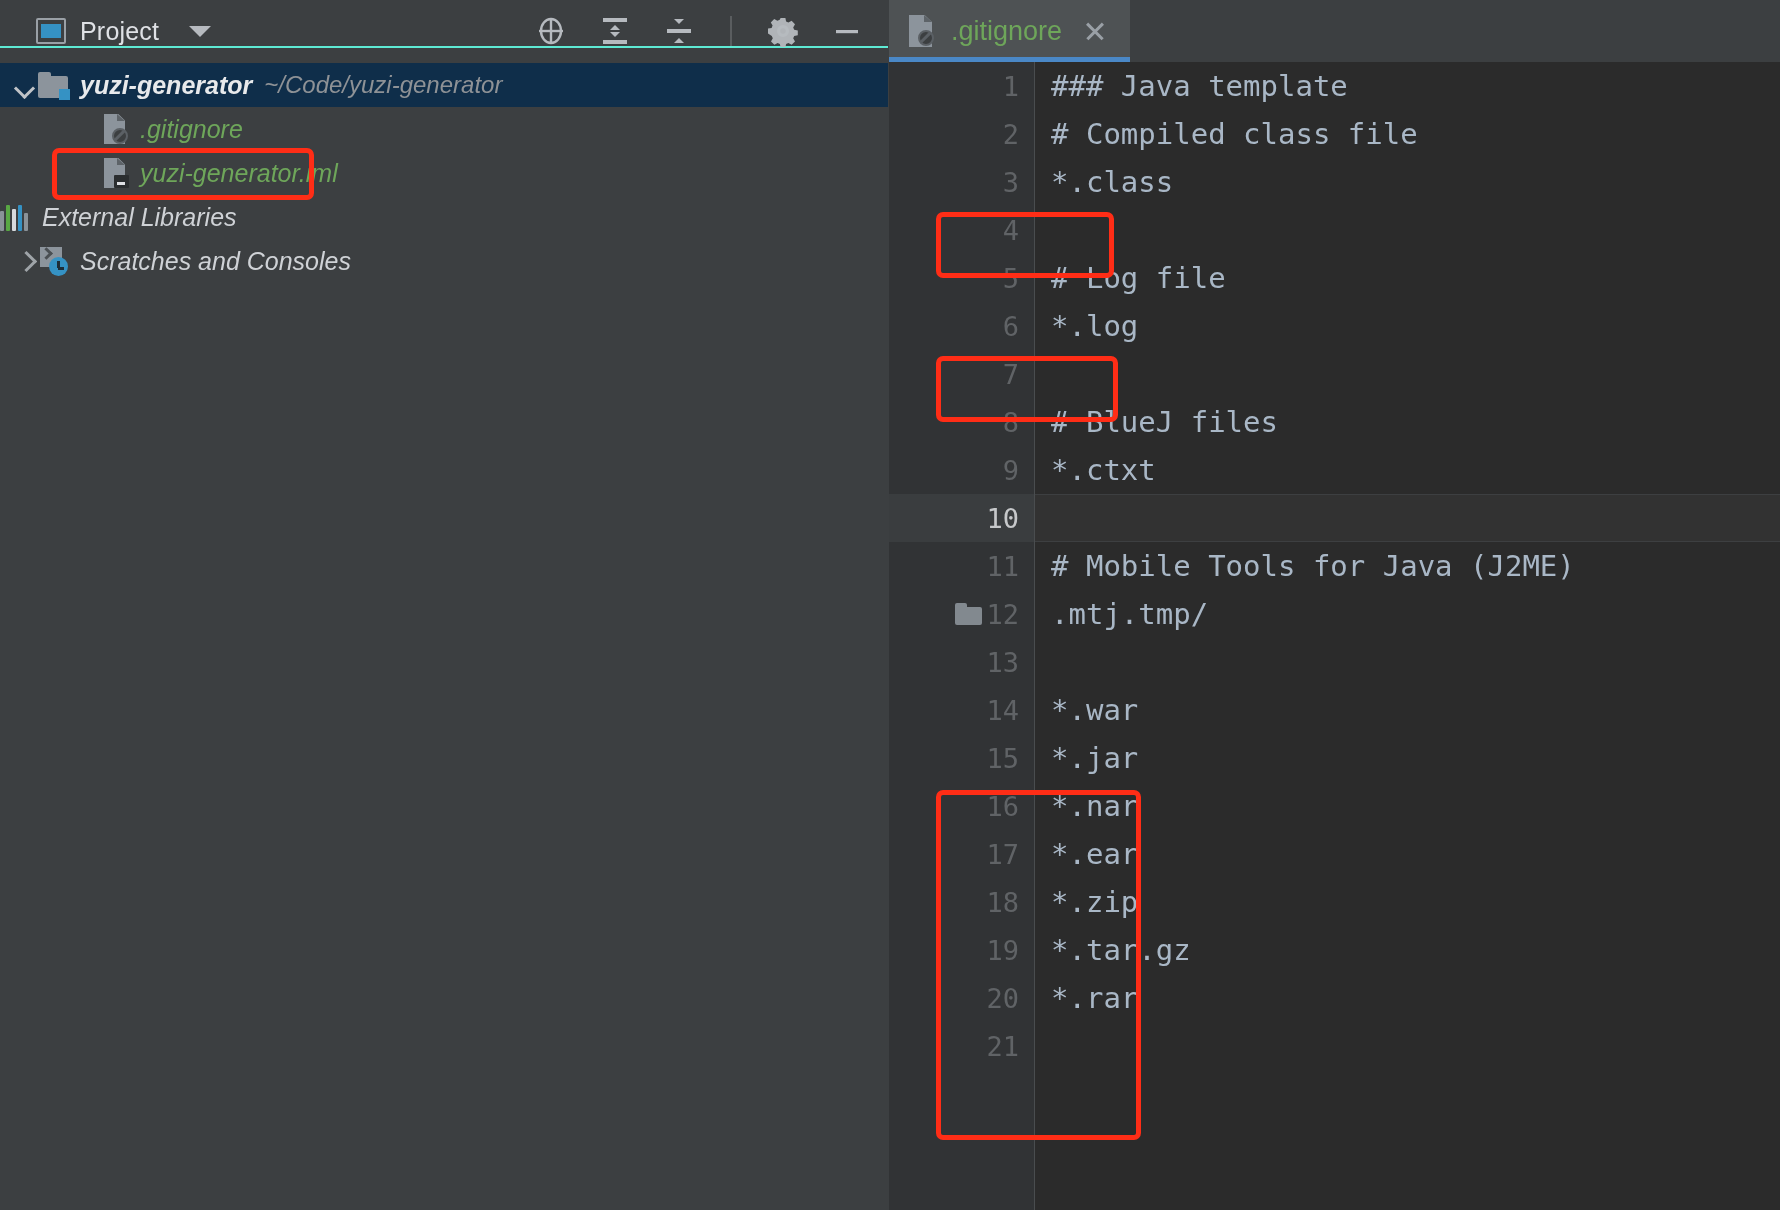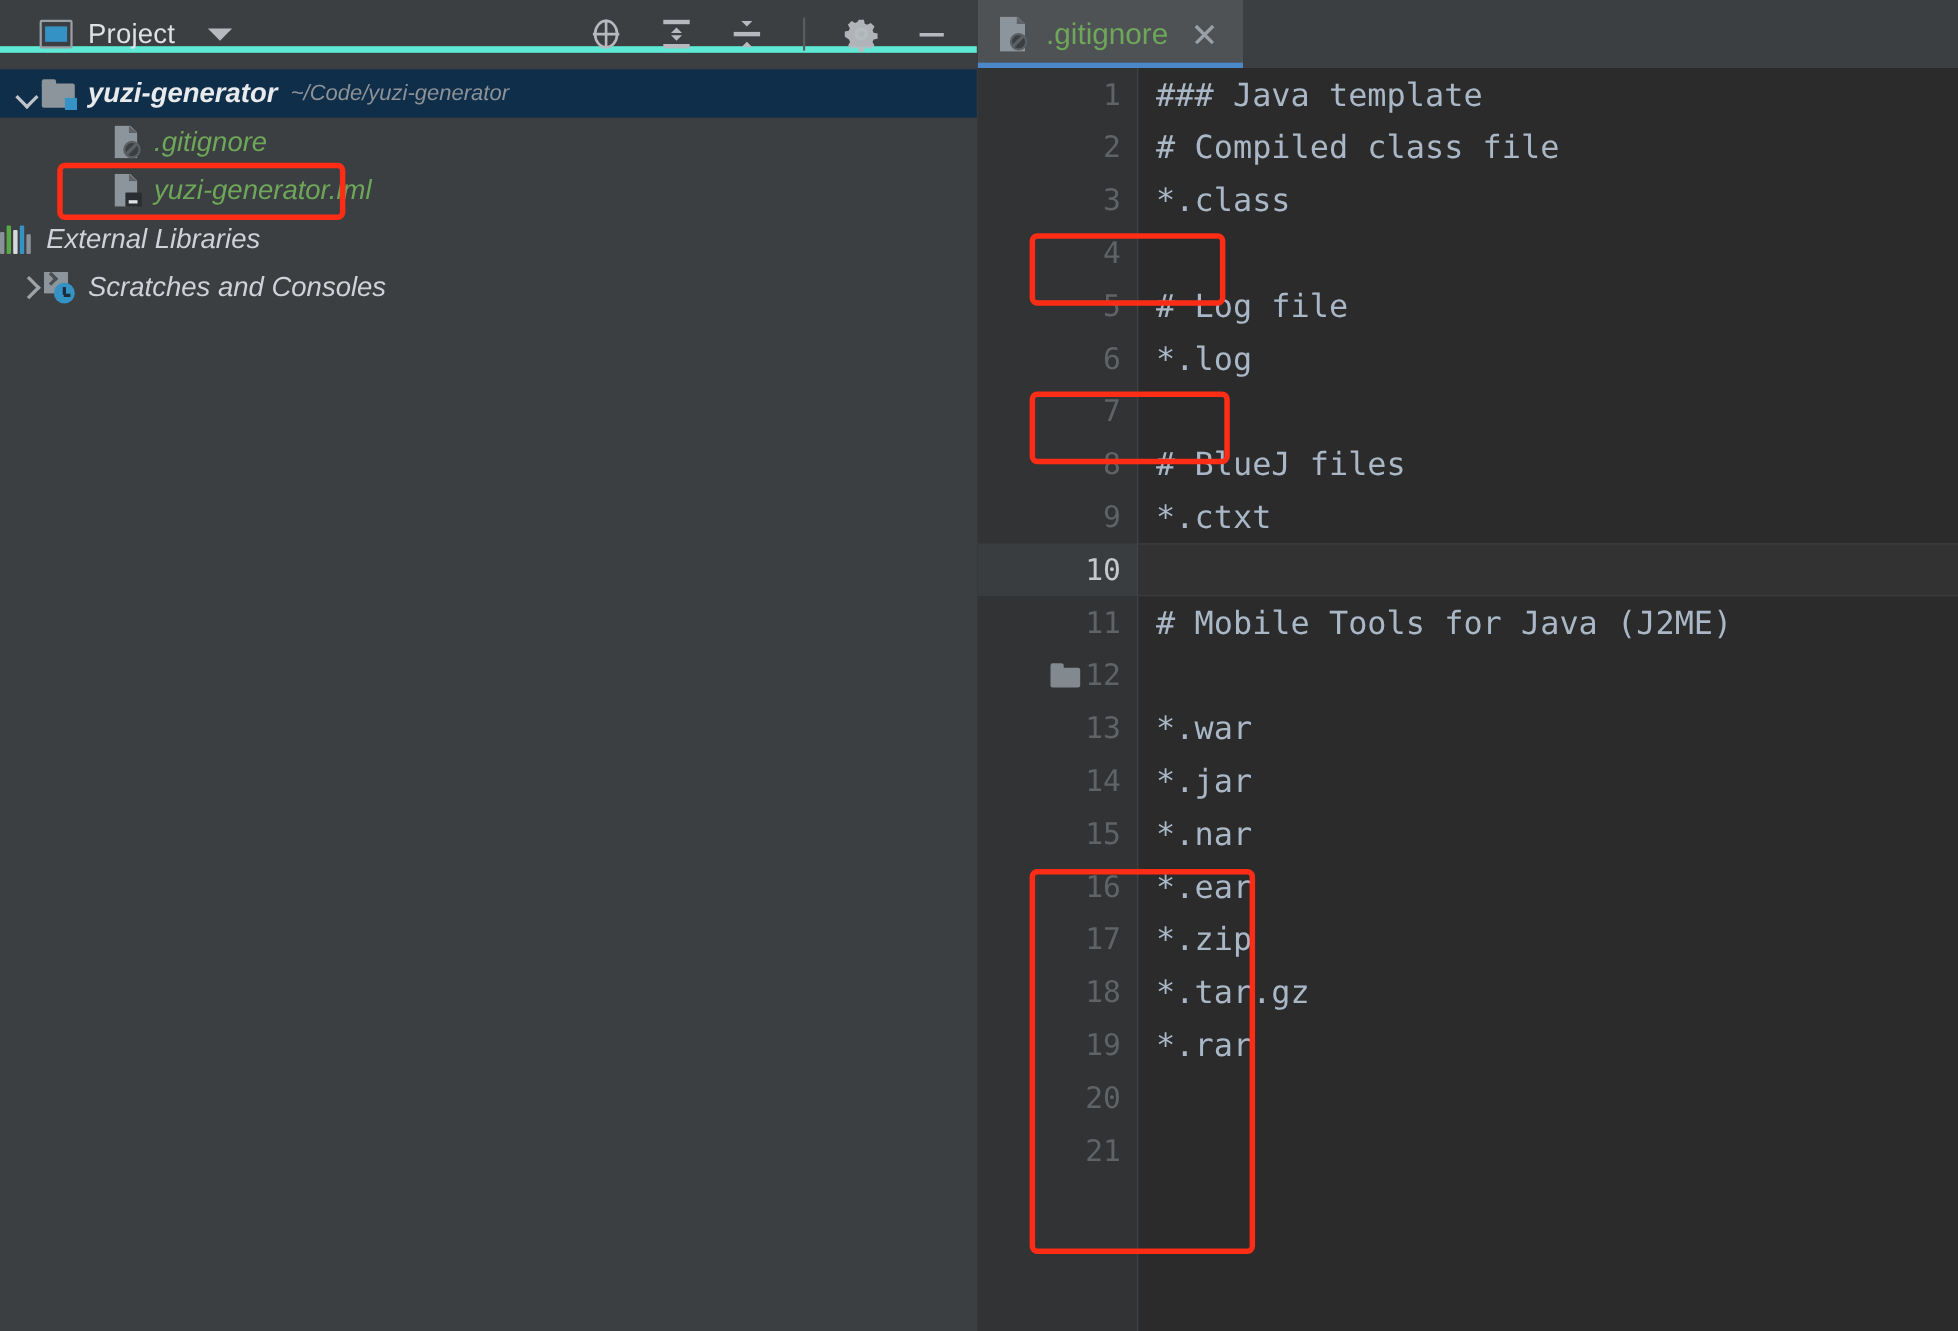--- a/index.html
+++ b/index.html
@@ -11,21 +11,21 @@
   }
   #app { position:relative; width:1780px; height:1210px; }
 
   
   #project-panel {
     position:absolute; left:0; top:0; width:888px; height:1210px;
     background:#3c3f41;
   }
   #project-header {
     position:relative; height:48px; width:888px;
-    border-bottom:6px solid #5eead4;
+    border-bottom:2px solid #5eead4;
     background:#3c3f41;
   }
   .ph-left { position:absolute; left:36px; top:0; height:62px; display:flex; align-items:center; gap:14px; }
   .proj-ico { width:30px; height:26px; border:2px solid #9aa0a6; border-radius:2px; background:#3c3f41; display:flex; align-items:center; justify-content:center; }
   .proj-ico i { display:block; width:20px; height:14px; background:#3592c4; }
   .ph-title { color:#dfe1e5; font-size:25px; letter-spacing:.2px; }
   .caret-dn { width:0;height:0;border-left:11px solid transparent;border-right:11px solid transparent;border-top:11px solid #b6babf; margin-left:16px; }
 
   .ph-tools { position:absolute; right:24px; top:0; height:62px; display:flex; align-items:center; gap:30px; }
   .tbtn { width:34px;height:34px; display:flex;align-items:center;justify-content:center; cursor:default; }
@@ -34,21 +34,21 @@
   
   #project-tree { position:absolute; left:0; top:63px; width:888px; bottom:0;font-style:italic; }
   .trow { position:relative; height:44px; display:flex; align-items:center; font-size:25px; white-space:nowrap; }
   .trow.selected { background:#0f2e4a; }
   .arrow { width:26px; height:26px; flex:0 0 26px; position:relative; }
   .arrow.down::before{content:"";position:absolute;left:5px;top:9px;width:12px;height:12px;border-left:3px solid #c0c4c8;border-bottom:3px solid #c0c4c8;transform:rotate(-45deg);}
   .arrow.right::before{content:"";position:absolute;left:7px;top:6px;width:12px;height:12px;border-top:3px solid #9fa4a8;border-right:3px solid #9fa4a8;transform:rotate(45deg);}
   .tlabel { color:#cfd2d6; }
   .tlabel.bold { font-weight:bold; color:#e8eaec; }
   .tlabel.green { color:#6ea65a; }
-  .tpath { color:#8e9296; font-size:20px; margin-left:12px; }
+  .tpath { color:#8e9296; font-size:24px; margin-left:12px; }
 
   
   .ico { position:relative; flex:0 0 auto; margin-right:12px; }
   .i-modfolder { width:30px; height:26px; }
   .i-modfolder .fb { position:absolute; left:0; top:4px; width:30px; height:22px; background:#8c949c; border-radius:1px 2px 2px 2px; }
   .i-modfolder .ft { position:absolute; left:0; top:0px; width:13px; height:6px; background:#8c949c; border-radius:2px 2px 0 0; }
   .i-modfolder .bd { position:absolute; right:-2px; bottom:-2px; width:11px; height:11px; background:#3592c4; }
   .i-folder { width:30px; height:26px; }
   .i-folder .fb { position:absolute; left:0; top:4px; width:30px; height:22px; background:#8c949c; border-radius:1px 2px 2px 2px; }
   .i-folder .ft { position:absolute; left:0; top:0px; width:13px; height:6px; background:#8c949c; border-radius:2px 2px 0 0; }
@@ -306,20 +306,21 @@
           <div class="cline"># Compiled class file</div>
           <div class="cline">*.class</div>
           <div class="cline"></div>
           <div class="cline"># Log file</div>
           <div class="cline">*.log</div>
           <div class="cline"></div>
           <div class="cline"># BlueJ files</div>
           <div class="cline">*.ctxt</div>
           <div class="cline current"></div>
           <div class="cline"># Mobile Tools for Java (J2ME)</div>
+          <div class="cline">.mtj.tmp/</div>
           <div class="cline"></div>
           <div class="cline">*.war</div>
           <div class="cline">*.jar</div>
           <div class="cline">*.nar</div>
           <div class="cline">*.ear</div>
           <div class="cline">*.zip</div>
           <div class="cline">*.tar.gz</div>
           <div class="cline">*.rar</div>
         </div>
     </div>

